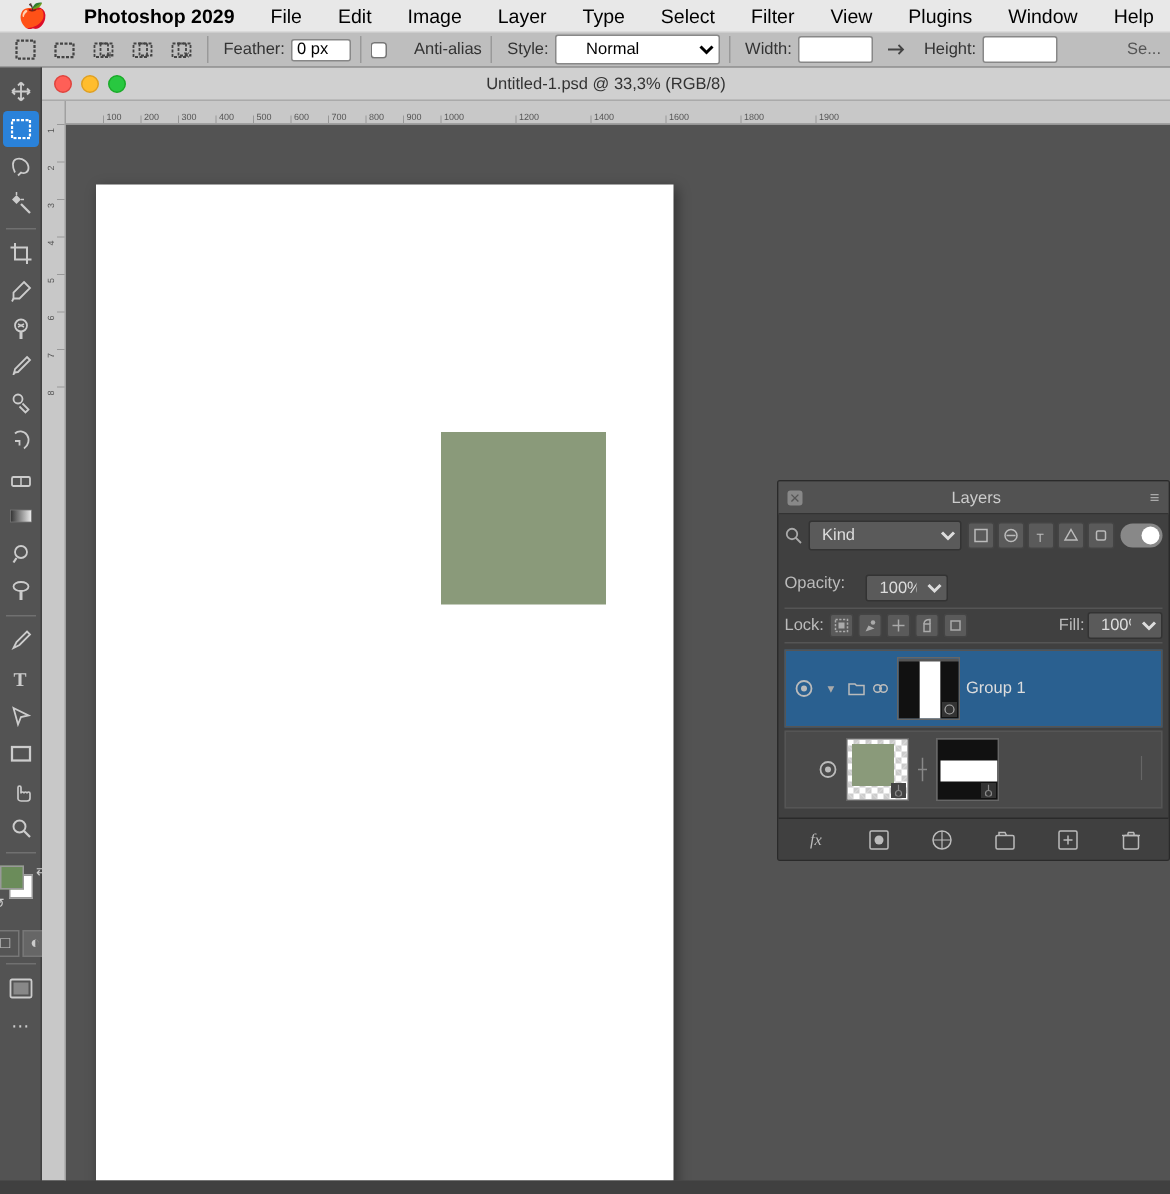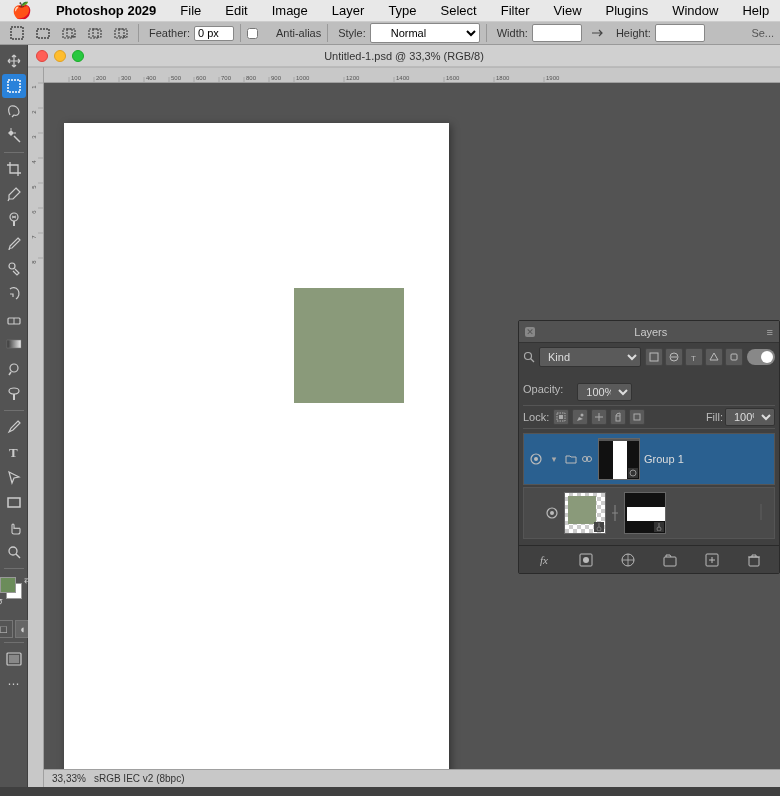--- a/index.html
+++ b/index.html
@@ -899,24 +899,20 @@
           </div>
 
           <div class="canvas-scroll-area">
 
             <div class="canvas-document">
 
               <div class="canvas-shape"></div>
             </div>
           </div>
 
-          <div class="status-bar">
-            <span>33,33%</span>
-            <span>sRGB IEC v2 (8bpc)</span>
-          </div>
         </div>
       </div>
     </div>
 
     <div class="layers-panel">
 
       <div class="layers-panel-titlebar">
         <div class="layers-panel-close">✕</div>
         <span class="layers-panel-title">Layers</span>
         <span class="layers-panel-menu">≡</span>

